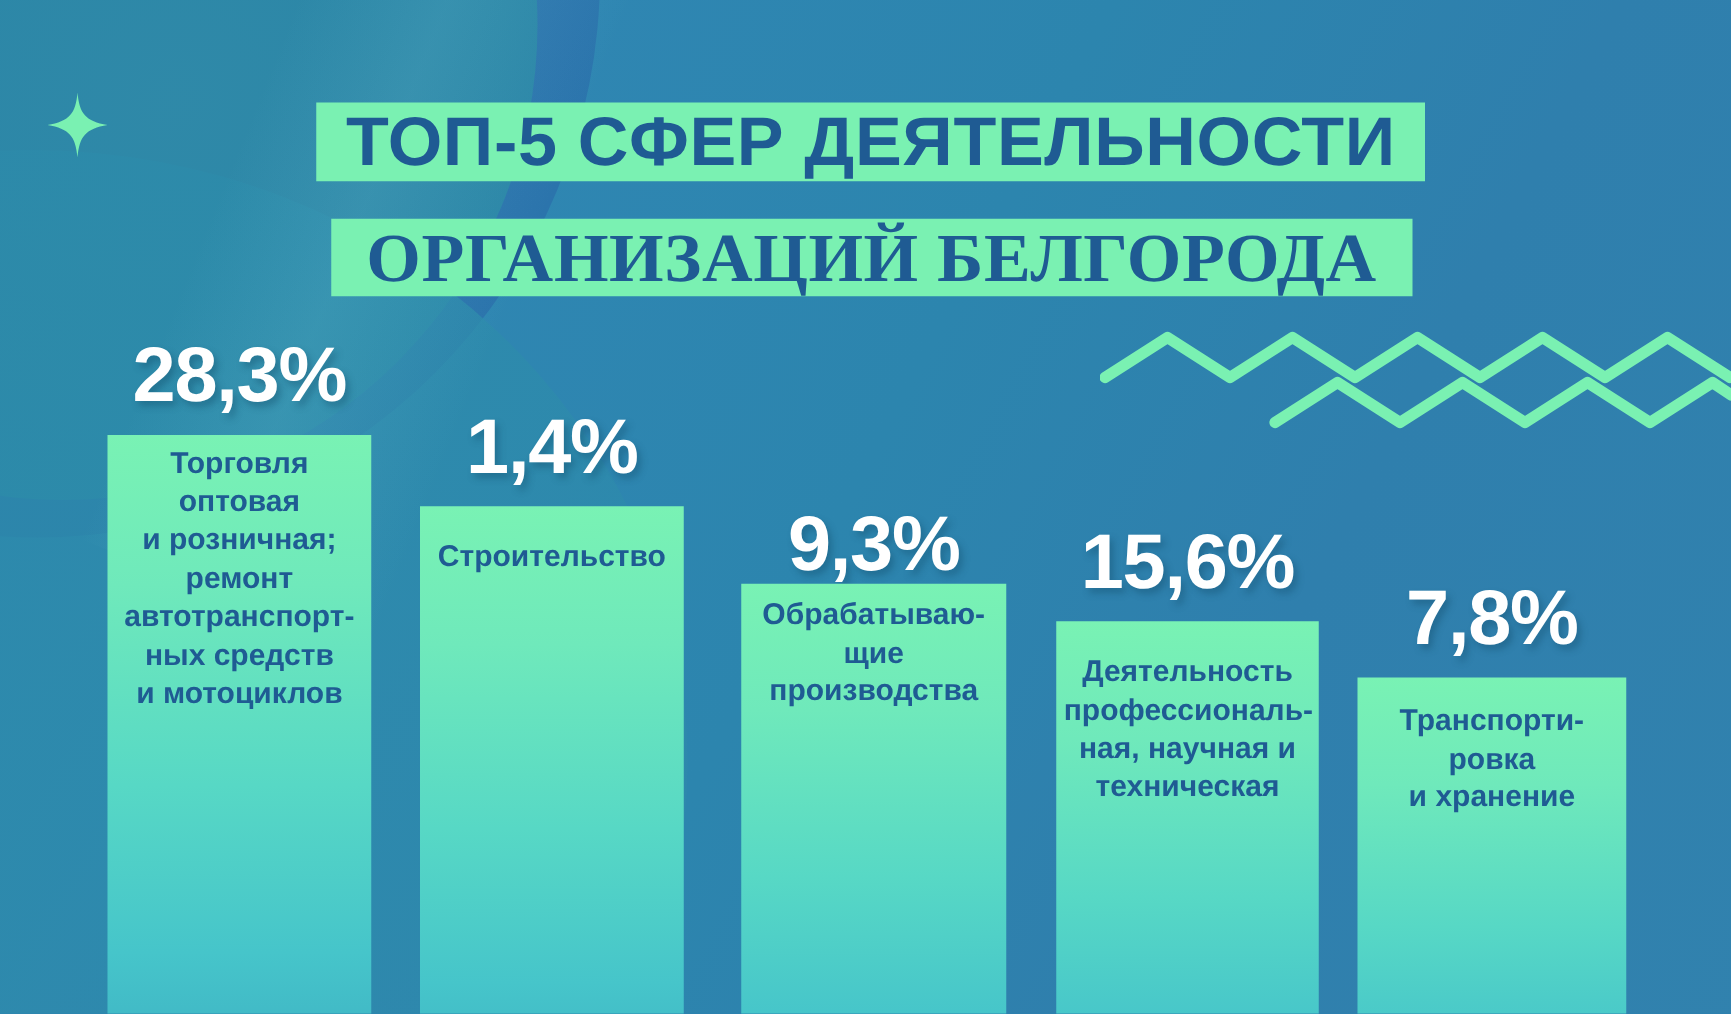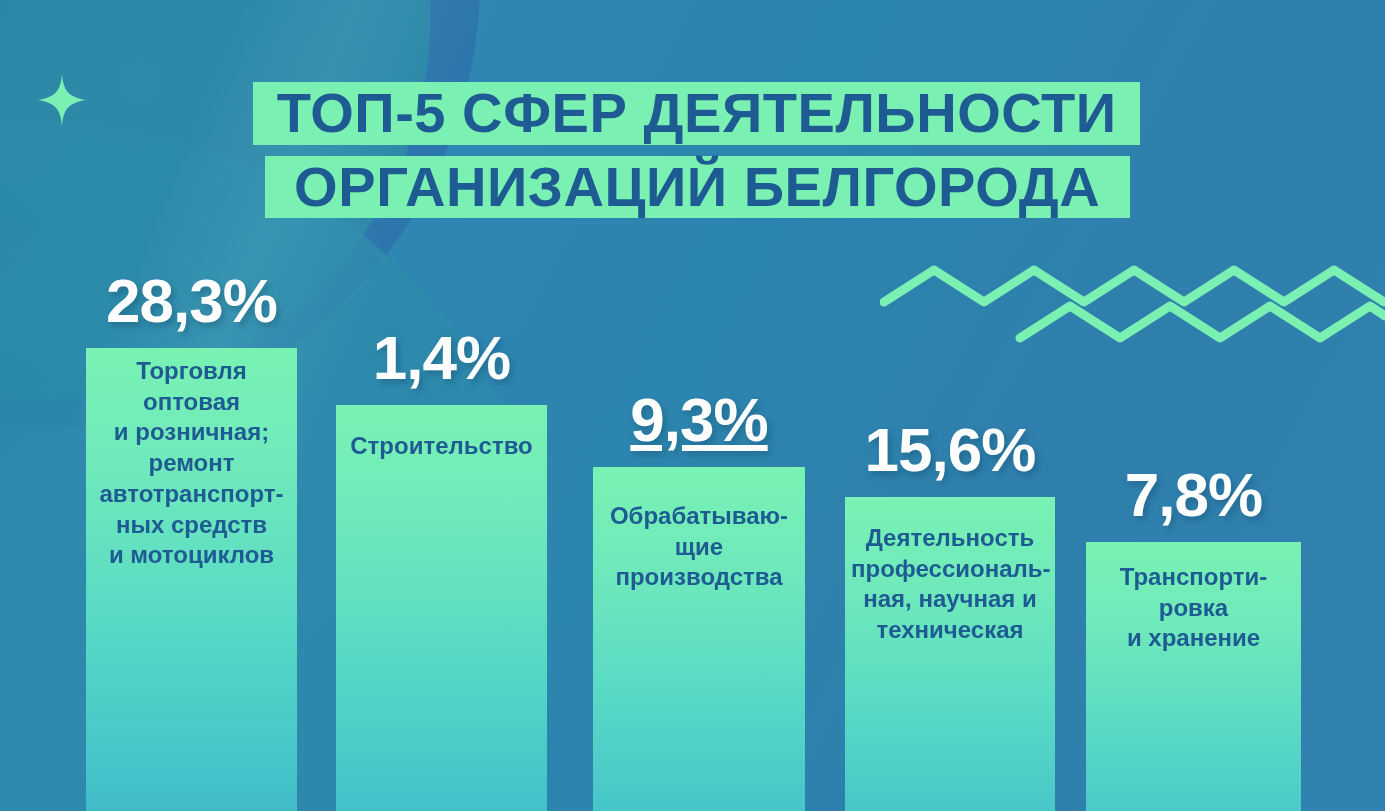--- a/index.html
+++ b/index.html
@@ -95,21 +95,21 @@
   .title-band span {
     color: #1f5b93;
     font-weight: bold;
     font-size: 55px;
     letter-spacing: .5px;
     line-height: 1;
     white-space: nowrap;
     transform: scaleX(1.02);
   }
   #title-band-1 { left: 253px; top: 82px; width: 887px; height: 63px; }
-  #title-band-2 { left: 265px; top: 156px; width: 865px; height: 62px; }
+  #title-band-2 { left: 265px; top: 175px; width: 865px; height: 62px; font-family: Liberation Serif, serif; }
 
   
   .chart { position: absolute; left: 0; top: 0; width: 1385px; height: 656px; }
 
   .bar-group { position: absolute; }
 
   .bar-value {
     position: absolute;
     left: 0;
     width: 100%;
@@ -201,23 +201,23 @@
 и мотоциклов</div>
     </div>
 
     <div class="bar-group" style="left:336px; top:327px; width:211px;">
       <div class="bar-value" style="top:0;">1,4%</div>
       <div class="bar" style="top:78px; height:615px;"></div>
       <div class="bar-label" style="top:104px;">Строительство</div>
     </div>
 
     <div class="bar-group" style="left:593px; top:389px; width:212px;">
-      <div class="bar-value" style="top:0;text-decoration:underline;">9,3%</div>
+      <div class="bar-value" style="top:16px;">9,3%</div>
       <div class="bar" style="top:78px; height:560px;"></div>
-      <div class="bar-label" style="top:88px;margin-top:24px;">Обрабатываю-
+      <div class="bar-label" style="top:88px;">Обрабатываю-
 щие
 производства</div>
     </div>
 
     <div class="bar-group" style="left:845px; top:419px; width:210px;">
       <div class="bar-value" style="top:0;">15,6%</div>
       <div class="bar" style="top:78px; height:526px;"></div>
       <div class="bar-label" style="top:104px;">Деятельность
 профессиональ-
 ная, научная и

